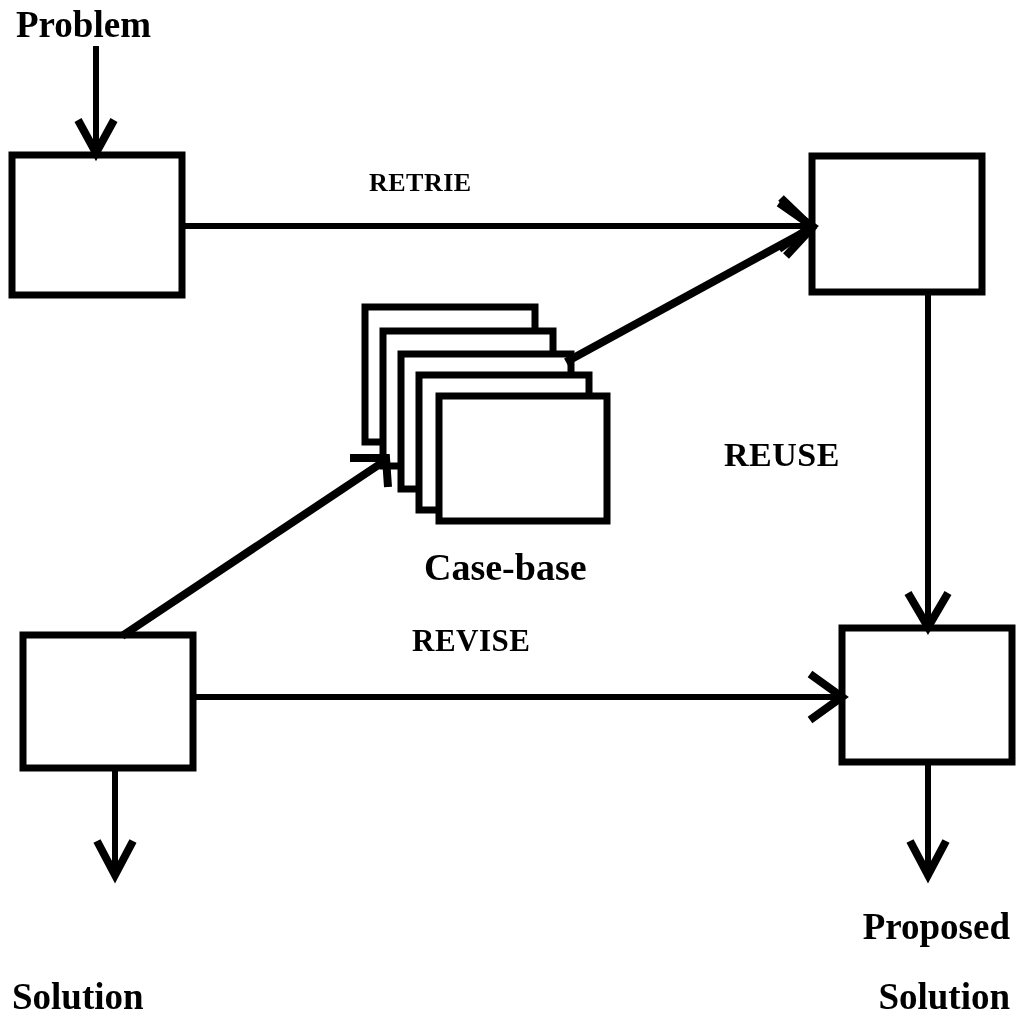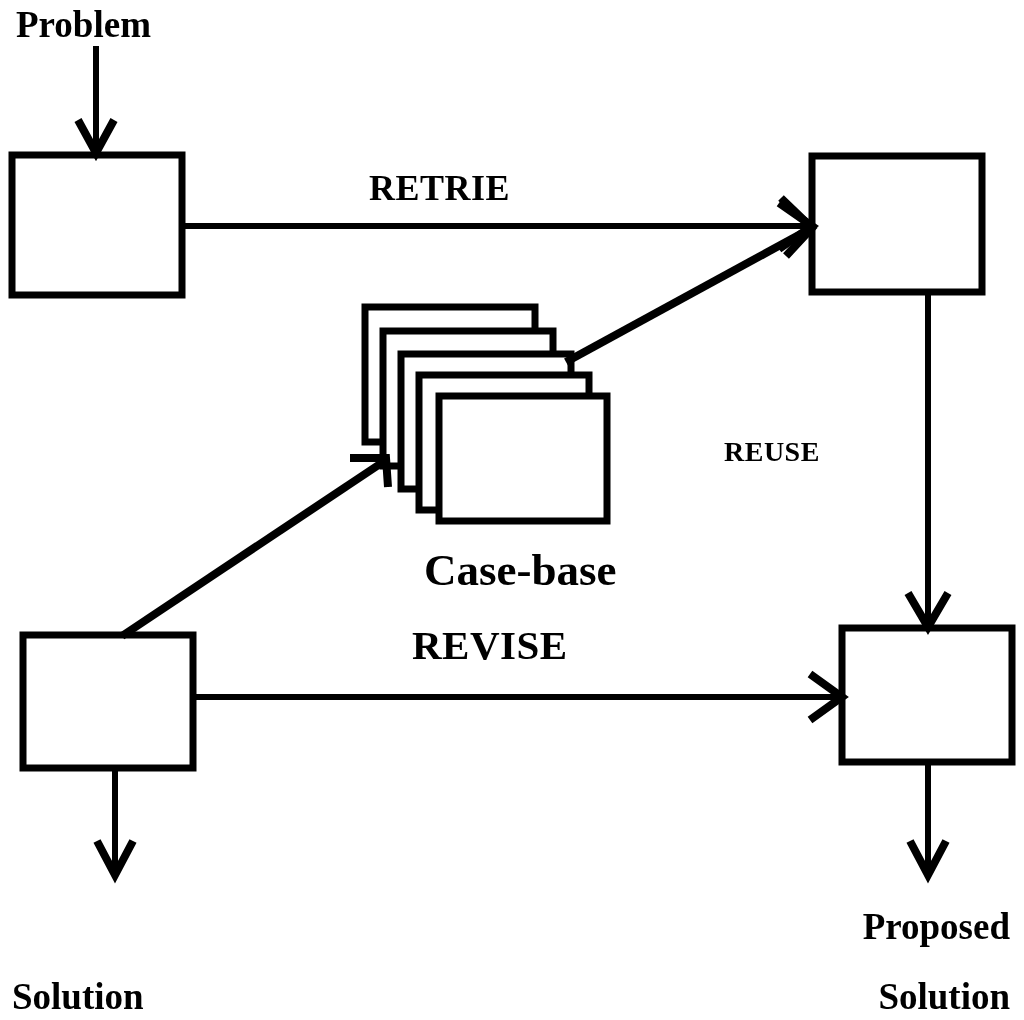--- a/index.html
+++ b/index.html
@@ -28,24 +28,24 @@
   }
   .lbl {
     position: absolute;
     font-weight: bold;
     color: #000000;
     white-space: pre;
     line-height: 1.0;
     font-family: "Liberation Serif", "DejaVu Serif", serif;
   }
   .lbl-problem      { left: 16px;  top: 6px;   font-size: 37px; }
-  .lbl-retrieve     { left: 369px; top: 170px; font-size: 36px; letter-spacing: 0.5px; }
-  .lbl-reuse        { left: 724px; top: 438px; font-size: 28px; letter-spacing: 0.5px; }
-  .lbl-revise       { left: 412px; top: 625px; font-size: 41px; letter-spacing: 0.5px; }
-  .lbl-casebase     { left: 424px; top: 548px; font-size: 45px; }
+  .lbl-retrieve     { left: 369px; top: 170px; font-size: 26px; letter-spacing: 0.5px; }
+  .lbl-reuse        { left: 724px; top: 438px; font-size: 34px; letter-spacing: 0.5px; }
+  .lbl-revise       { left: 412px; top: 625px; font-size: 31px; letter-spacing: 0.5px; }
+  .lbl-casebase     { left: 424px; top: 548px; font-size: 38px; }
   .lbl-confirmed    { left: 12px;  top: 908px; font-size: 37px; }
   .lbl-confirmed2   { left: 12px;  top: 978px; font-size: 37px; }
   .lbl-proposed     { right: 14px; top: 908px; font-size: 37px; text-align: left; }
   .lbl-proposed2    { right: 14px; top: 978px; font-size: 37px; text-align: right; }
 </style>
 </head>
 <body>
 
 <div id="diagram-root">
 

